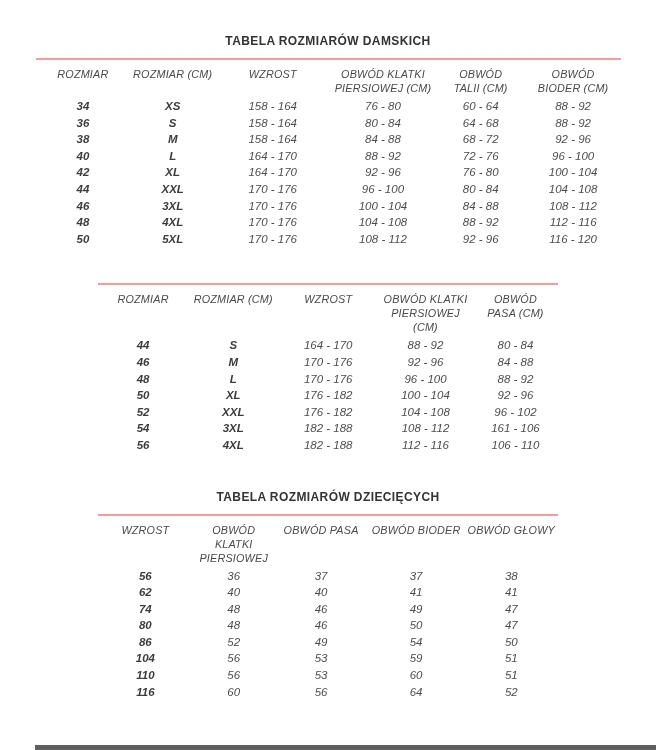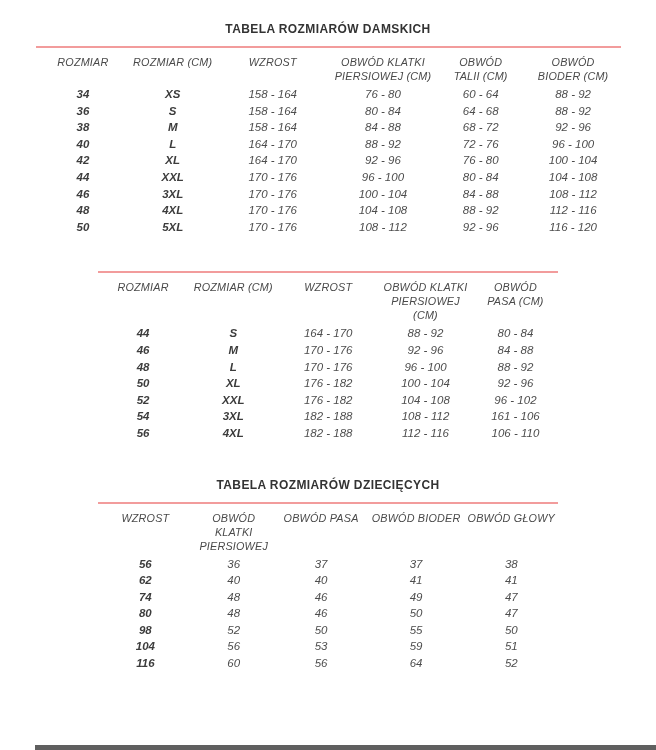--- a/index.html
+++ b/index.html
@@ -12,21 +12,21 @@
     height: 750px;
     position: relative;
     overflow: hidden;
     font-family: "Liberation Sans", "DejaVu Sans", sans-serif;
     -webkit-font-smoothing: antialiased;
   }
   .size-section {
     margin-left: auto;
     margin-right: auto;
   }
-  .s0 { width: 585px; padding-top: 22px; }
+  .s0 { width: 585px; padding-top: 34px; }
   .s1 { width: 460px; padding-top: 26px; }
   .s2 { width: 460px; padding-top: 36px; }
 
   .section-title {
     font-size: 12px;
     font-weight: 700;
     color: #333333;
     letter-spacing: 0.4px;
     text-align: center;
     line-height: 14px;
@@ -301,34 +301,41 @@
           <td>47</td>
         </tr>
         <tr>
           <td>80</td>
           <td>48</td>
           <td>46</td>
           <td>50</td>
           <td>47</td>
         </tr>
         <tr>
-          <td>98</td>
+          <td>86</td>
           <td>52</td>
-          <td>50</td>
-          <td>55</td>
+          <td>49</td>
+          <td>54</td>
           <td>50</td>
         </tr>
         <tr>
           <td>104</td>
           <td>56</td>
           <td>53</td>
           <td>59</td>
           <td>51</td>
         </tr>
         <tr>
+          <td>110</td>
+          <td>56</td>
+          <td>53</td>
+          <td>60</td>
+          <td>51</td>
+        </tr>
+        <tr>
           <td>116</td>
           <td>60</td>
           <td>56</td>
           <td>64</td>
           <td>52</td>
         </tr>
       </tbody>
     </table>
 </section>
 

